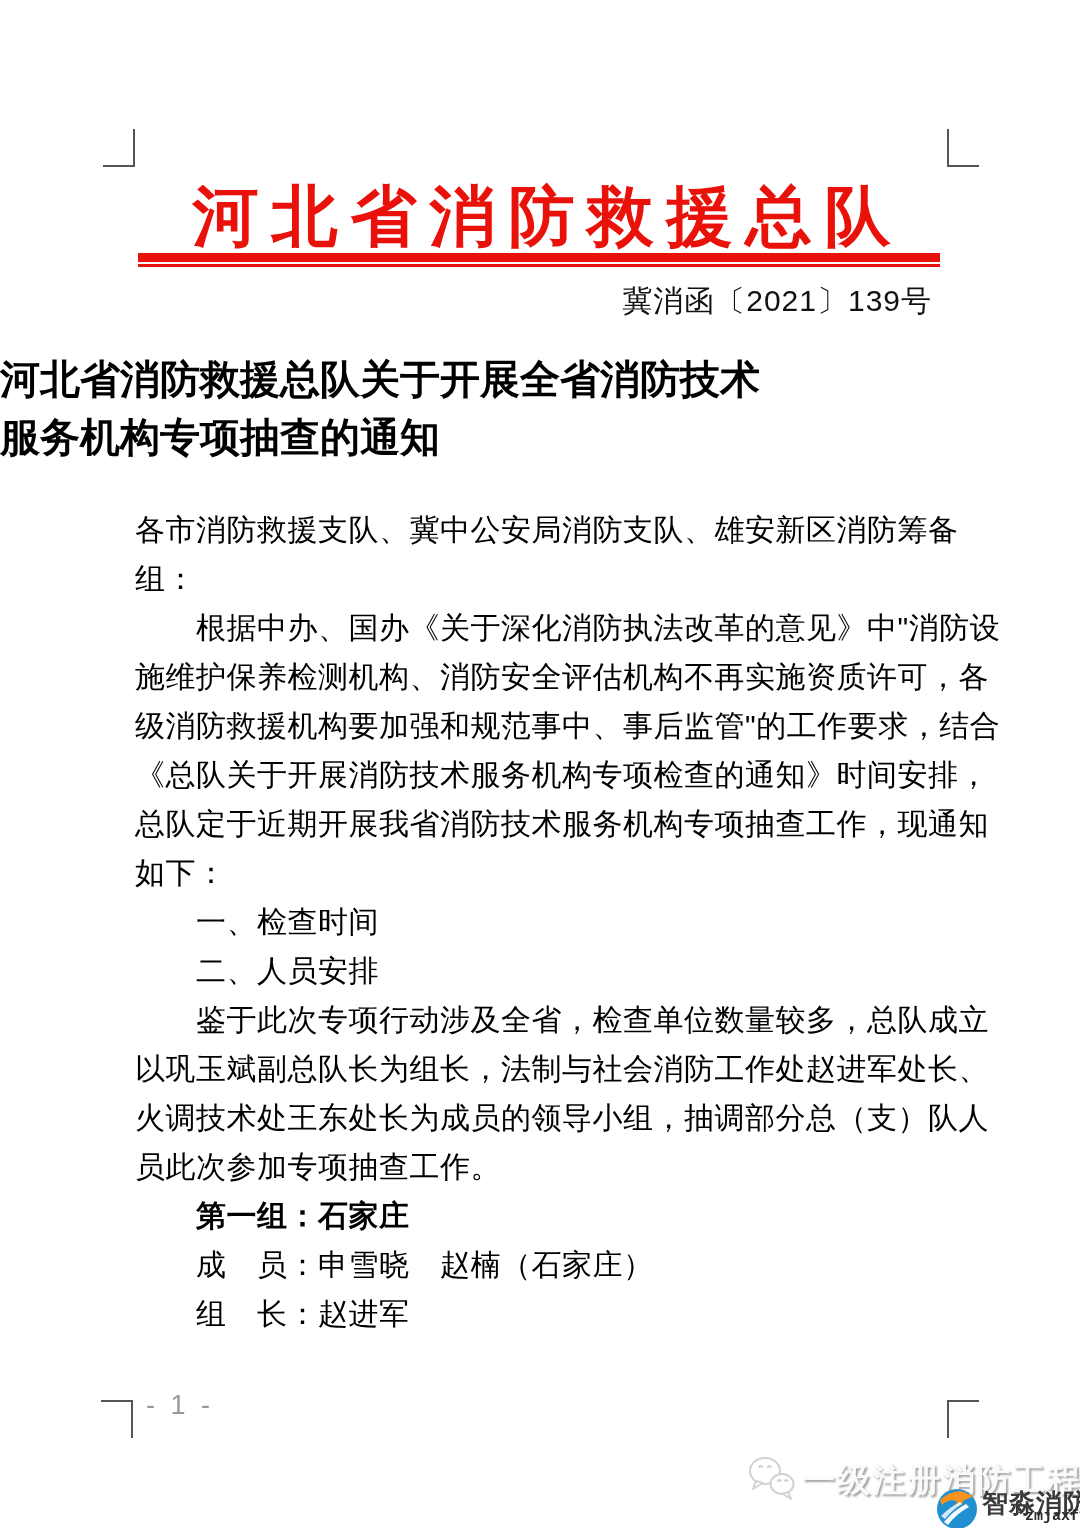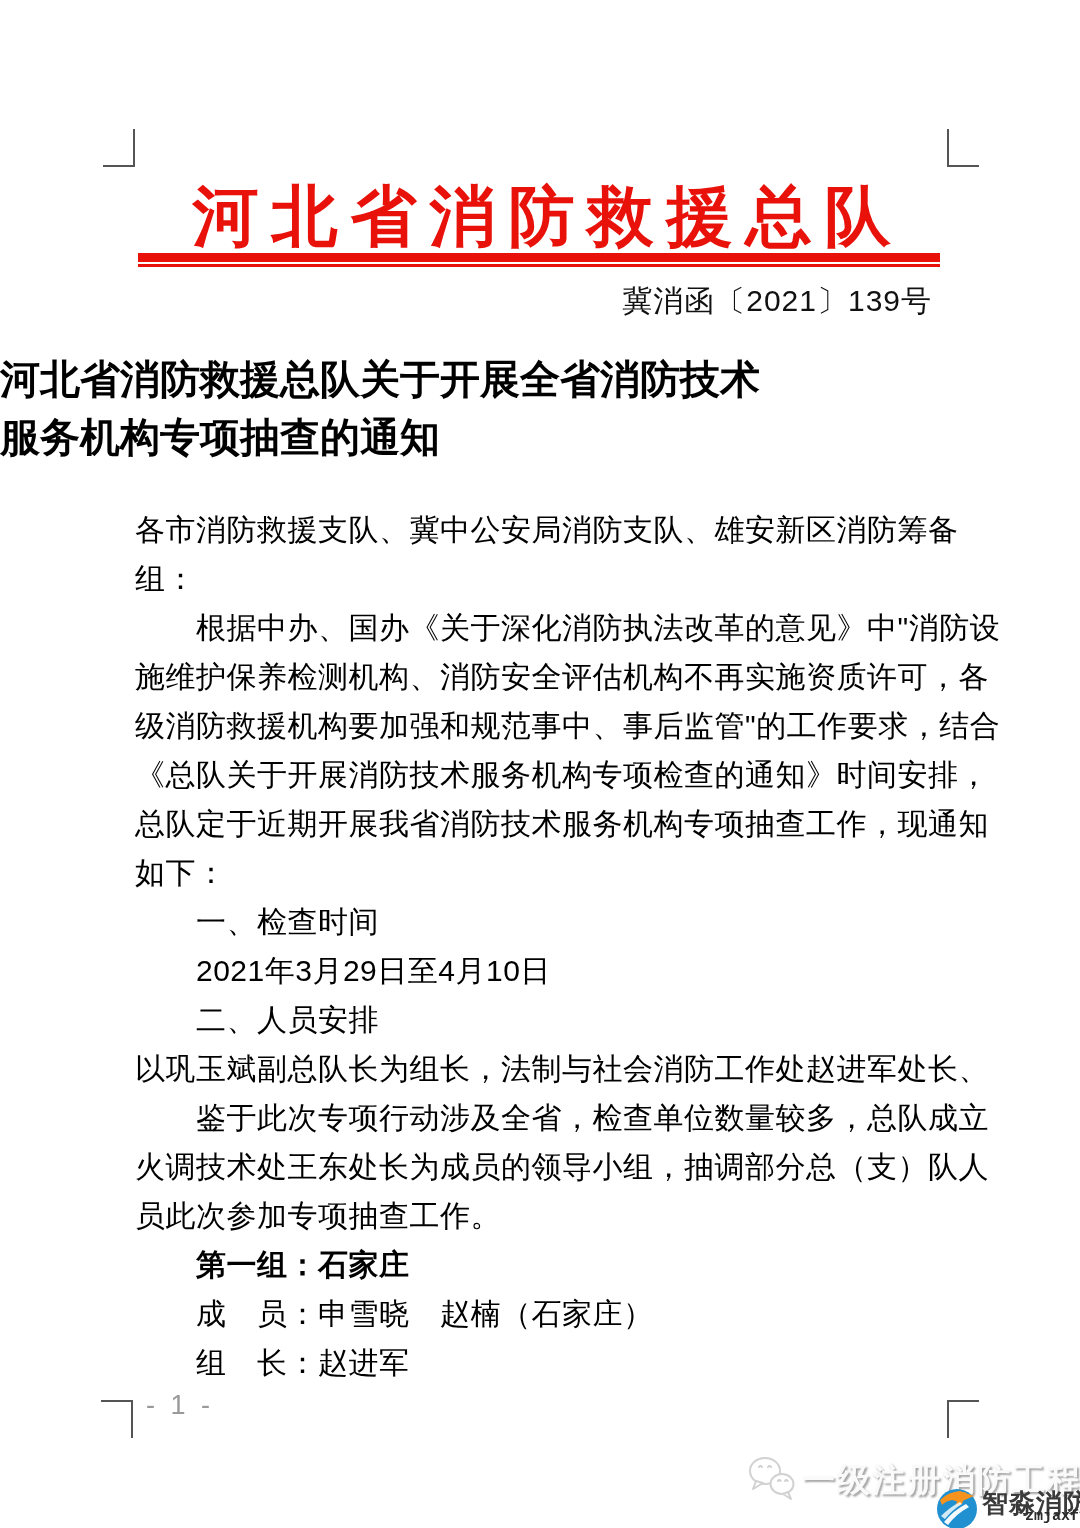--- a/index.html
+++ b/index.html
@@ -115,24 +115,23 @@
   <div class="doc-body">
       <div class="body-line">各市消防救援支队、冀中公安局消防支队、雄安新区消防筹备</div>
       <div class="body-line">组：</div>
       <div class="body-line indent">根据中办、国办《关于深化消防执法改革的意见》中"消防设</div>
       <div class="body-line">施维护保养检测机构、消防安全评估机构不再实施资质许可，各</div>
       <div class="body-line">级消防救援机构要加强和规范事中、事后监管"的工作要求，结合</div>
       <div class="body-line">《总队关于开展消防技术服务机构专项检查的通知》时间安排，</div>
       <div class="body-line">总队定于近期开展我省消防技术服务机构专项抽查工作，现通知</div>
       <div class="body-line">如下：</div>
       <div class="body-line indent">一、检查时间</div>
-      <div class="body-line indent">2021年3月29日至4月10日</div>
       <div class="body-line indent">二、人员安排</div>
+      <div class="body-line indent">鉴于此次专项行动涉及全省，检查单位数量较多，总队成立</div>
       <div class="body-line">以巩玉斌副总队长为组长，法制与社会消防工作处赵进军处长、</div>
-      <div class="body-line indent">鉴于此次专项行动涉及全省，检查单位数量较多，总队成立</div>
       <div class="body-line">火调技术处王东处长为成员的领导小组，抽调部分总（支）队人</div>
       <div class="body-line">员此次参加专项抽查工作。</div>
       <div class="body-line indent bold">第一组：石家庄</div>
       <div class="body-line indent">成　员：申雪晓　赵楠（石家庄）</div>
       <div class="body-line indent">组　长：赵进军</div>
     </div>
 
   <div class="page-number">- 1 -</div>
 
   <div class="footer-mark">

